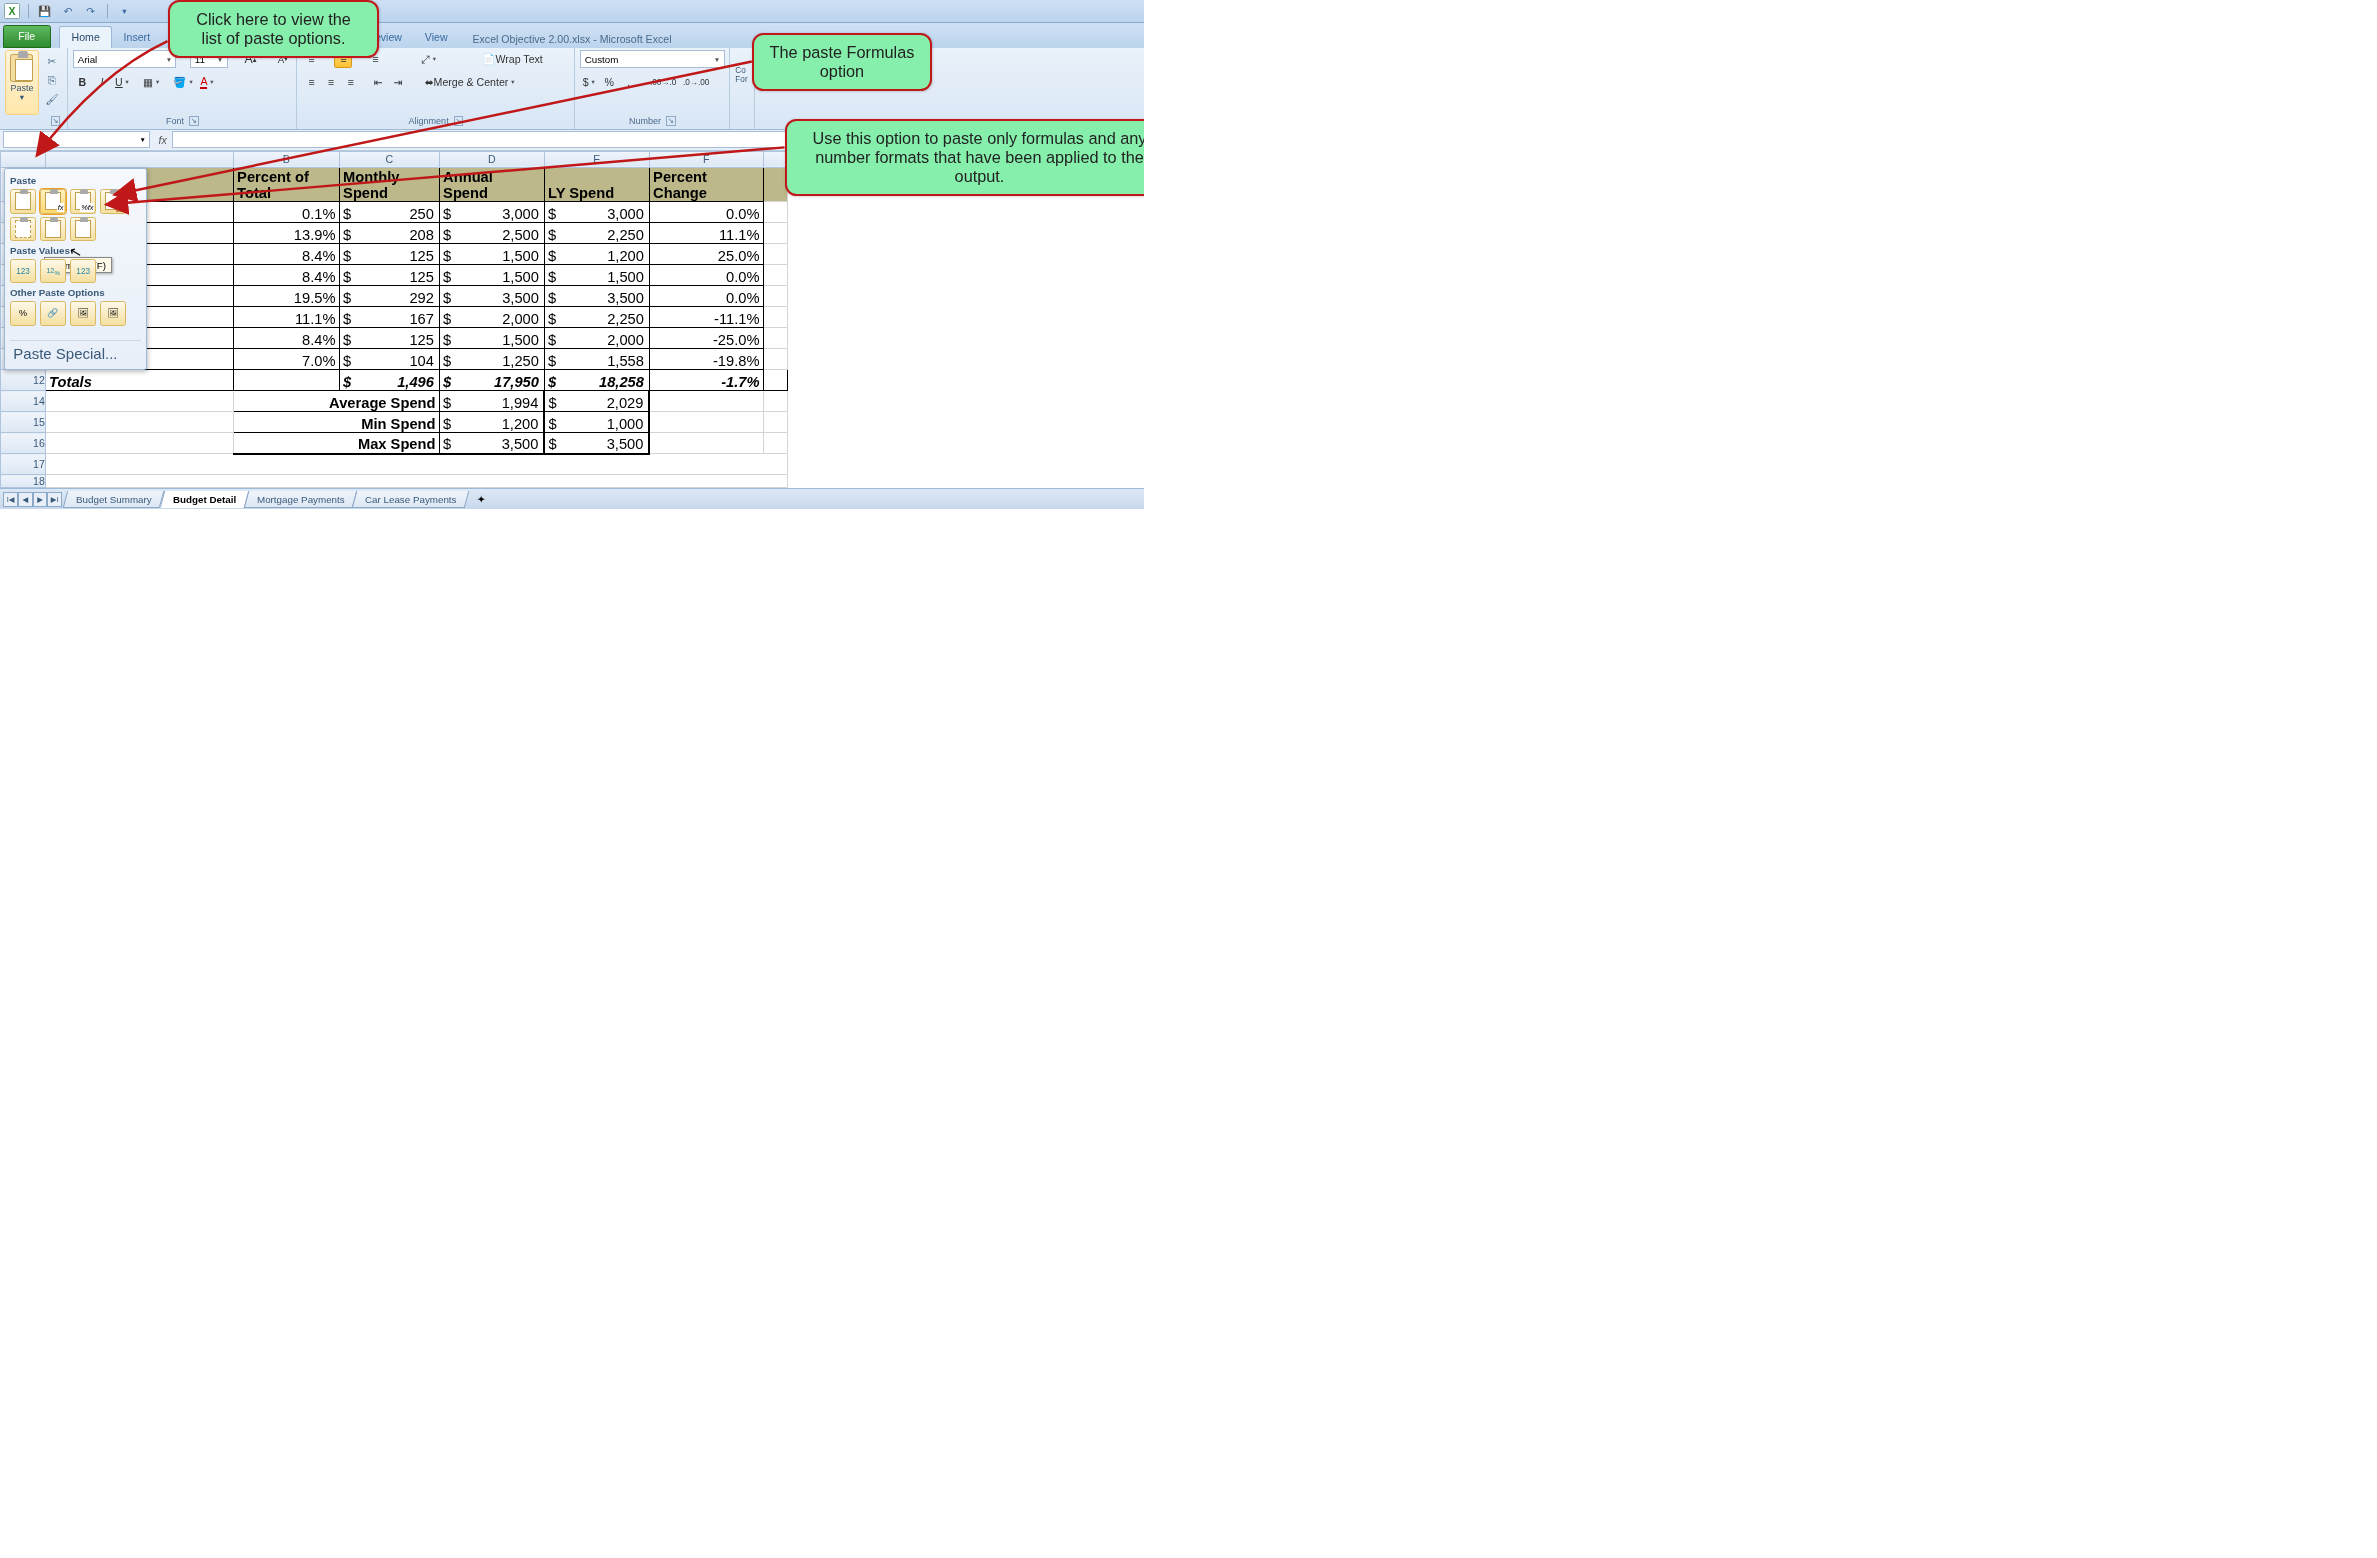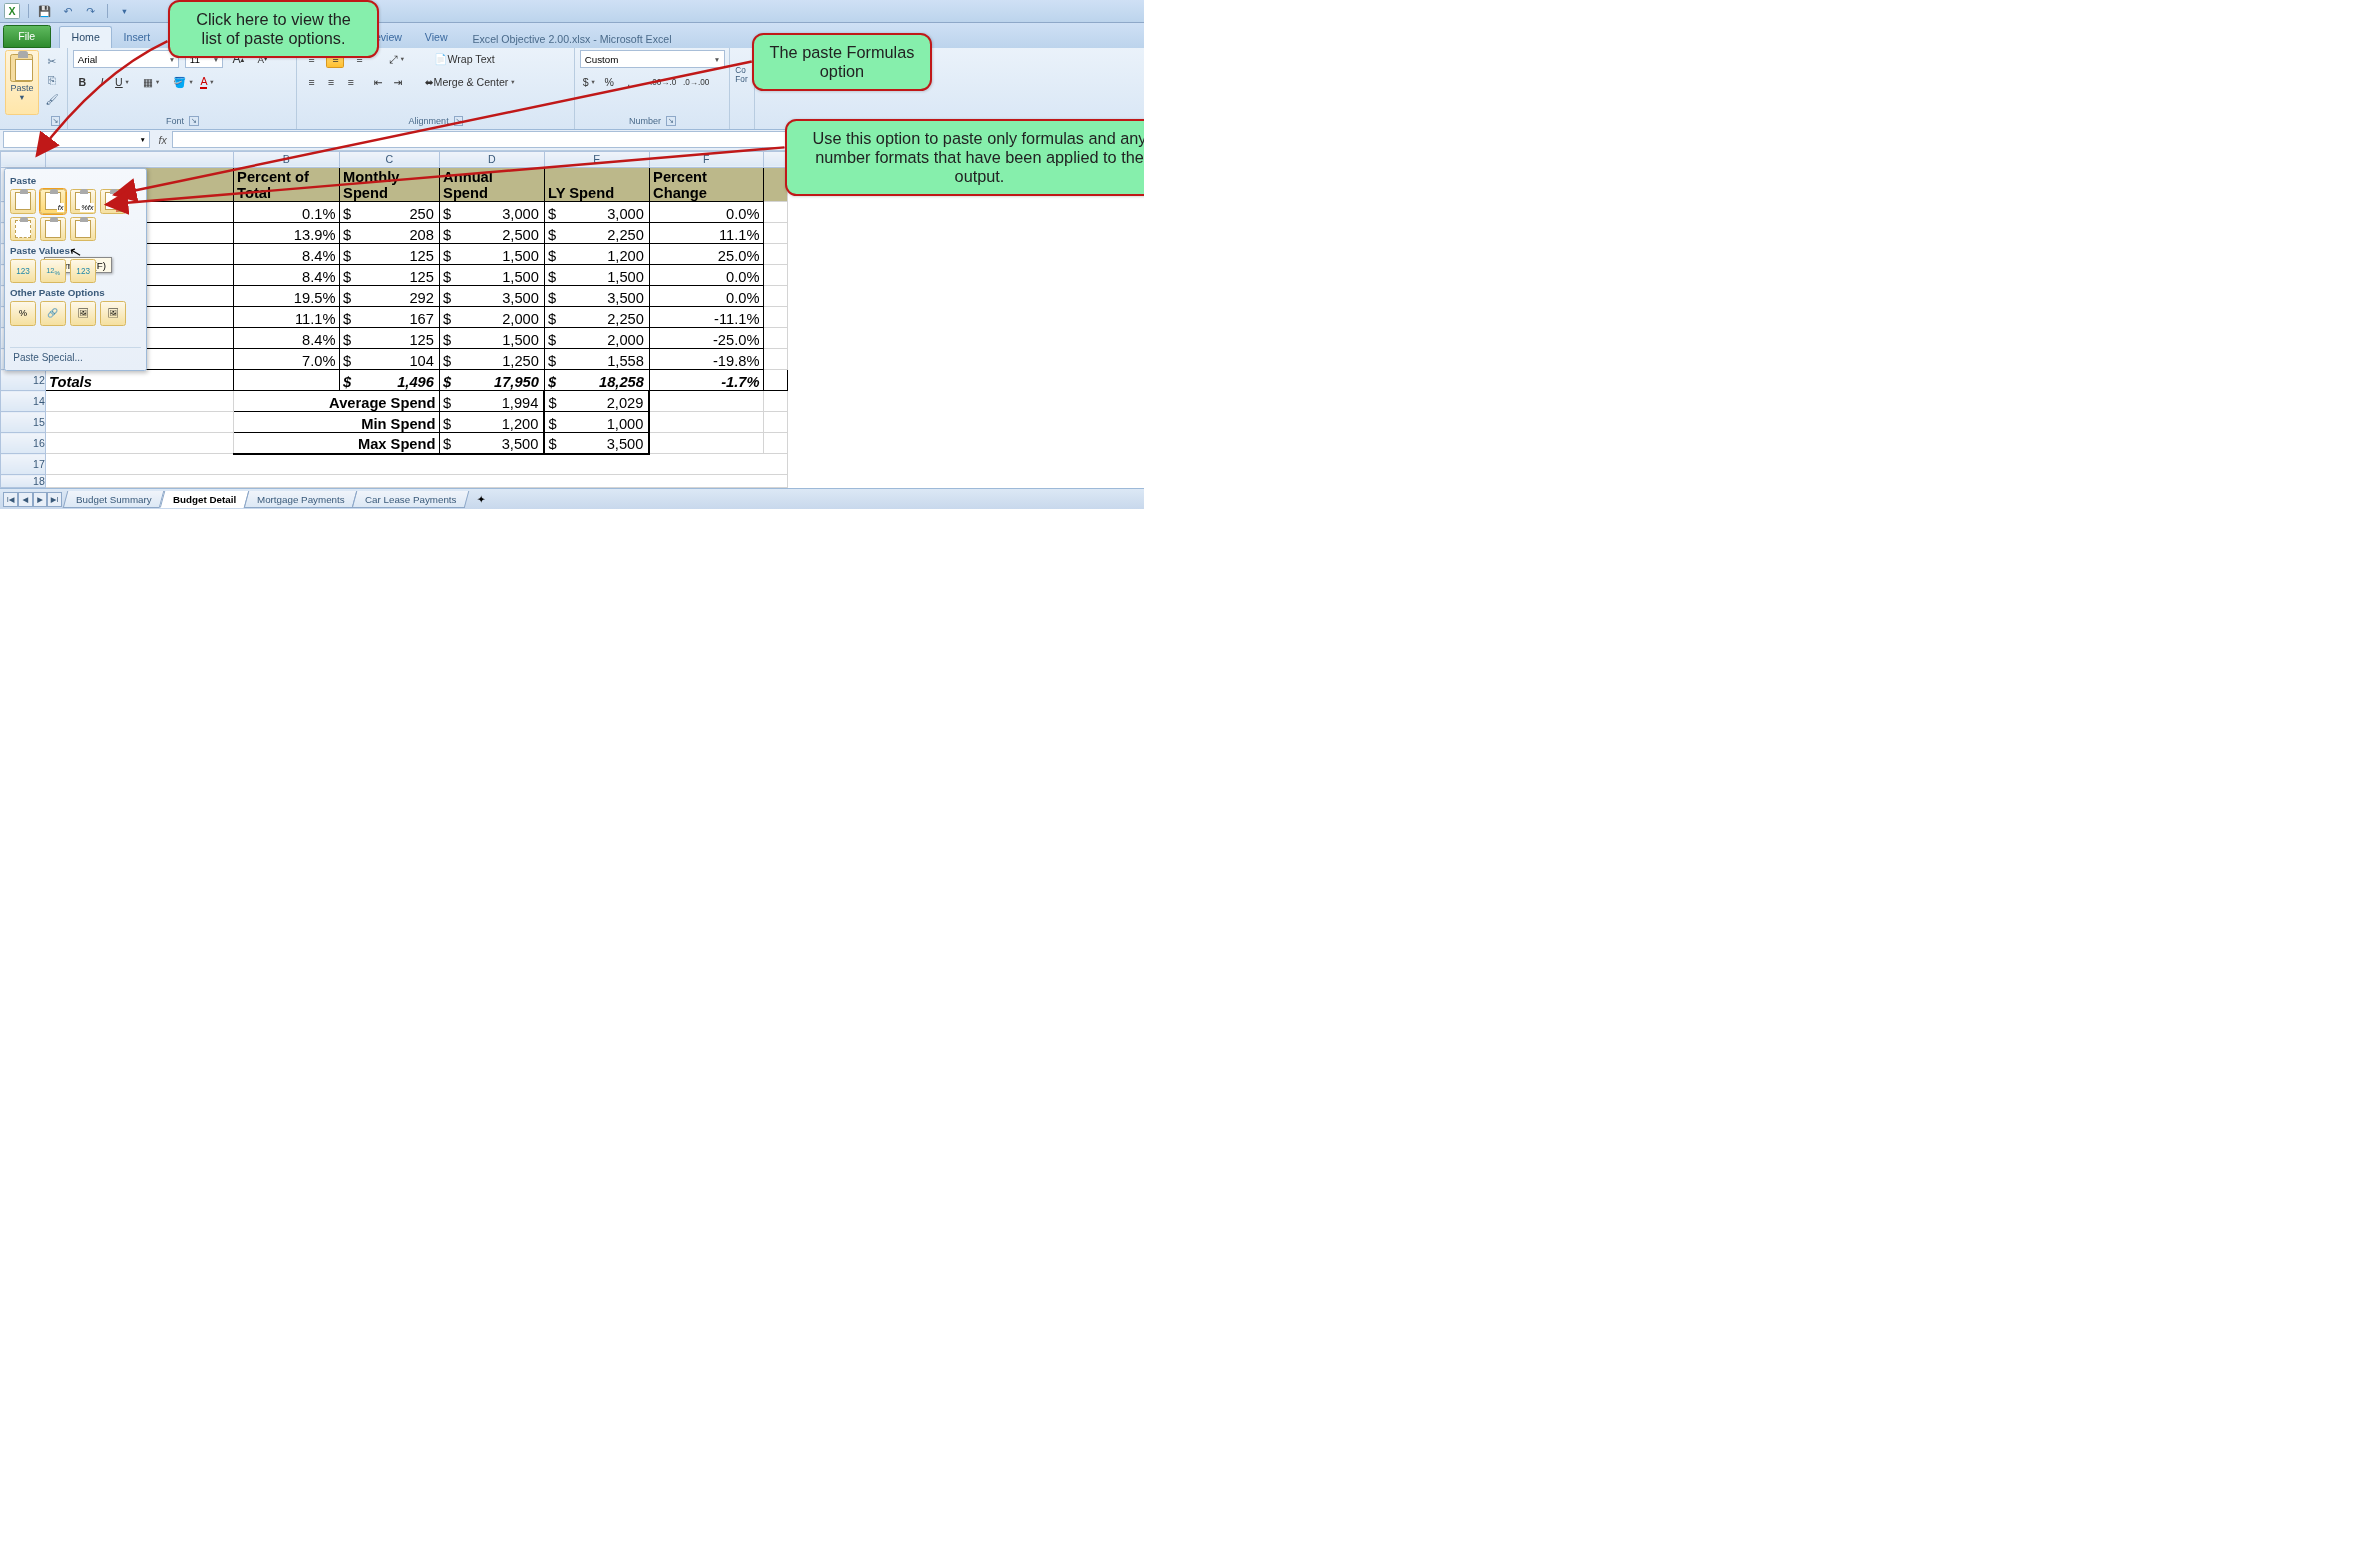--- a/index.html
+++ b/index.html
@@ -31,38 +31,38 @@
 .paste-btn { display: flex; flex-direction: column; align-items: center; width: 34px; cursor: pointer; border: 0.8px solid #f8d080; background: linear-gradient(#fff4da, #ffe6aa); border-radius: 2.5px; padding: 2.5px 1.6px; }
 .paste-clip { width: 23px; height: 28px; background: #f5dca0; border: 0.8px solid #c0a050; border-radius: 2.5px; position: relative; }
 .paste-clip::before { content: ""; position: absolute; top: -3.3px; left: 6.5px; width: 9.8px; height: 6.5px; background: #aaa; border-radius: 2.5px 2.5px 0 0; }
 .paste-clip::after { content: ""; position: absolute; top: 4.9px; left: 3.3px; width: 16.3px; height: 19.6px; background: #fff; border: 0.8px solid #c0a050; }
 .paste-lbl { font-size: 9px; color: #3a5a7a; margin-top: 1.6px; }
 .paste-arrow { font-size: 7.4px; color: #3a5a7a; }
 
 .clipside { display: flex; flex-direction: column; gap: 1.6px; padding: 1.6px; }
 .smallbtn { width: 18px; height: 18px; display: flex; align-items: center; justify-content: center; cursor: pointer; border-radius: 1.6px; color: #4a6a8a; }
 
-.font-row { display: flex; gap: 6px; align-items: center; margin-bottom: 2.5px; }
+.font-row { display: flex; gap: 14px; align-items: center; margin-bottom: 2.5px; }
 .combo { background: #fff; border: 0.8px solid #a8bed8; height: 18px; display: flex; align-items: center; padding: 0 3.3px; font-size: 9.8px; }
 .combo .arrow { margin-left: auto; font-size: 6.5px; color: #555; }
 .btnrow { display: flex; gap: 1.6px; }
 .rbtn { min-width: 18px; height: 18px; display: flex; align-items: center; justify-content: center; cursor: pointer; border-radius: 1.6px; padding: 0 2.5px; font-size: 10.6px; color: #333; }
 .rbtn.sel { background: linear-gradient(#ffe08a, #ffc030); border: 0.8px solid #d89820; }
 .rbtn .dd { font-size: 5.7px; margin-left: 1.6px; color: #555; }
 
 
 .paste-menu { position: absolute; left: 4.1px; top: 168px; width: 143px; background: linear-gradient(#f5f8fc,#e8eff8); border: 0.8px solid #9db9d8; border-radius: 2.5px; box-shadow: 0.8px 1.6px 4.1px rgba(0,0,0,0.25); padding: 3.3px 4.9px; z-index: 10; }
 .pm-head { font-weight: bold; font-size: 9.8px; color: #3a5a7a; margin: 2.5px 0 3.3px; }
 .pm-row { display: flex; gap: 4.1px; margin-bottom: 3.3px; }
 .pm-ico { width: 26px; height: 24.5px; background: linear-gradient(#fef8e8,#f5e0a0); border: 0.8px solid #d8b860; border-radius: 2.5px; display: flex; align-items: center; justify-content: center; font-size: 9px; cursor: pointer; position: relative; }
 .pm-ico.hl { outline: 1.6px solid #f0a020; background: linear-gradient(#fff0c0,#ffd870); }
 .pm-ico .clip { width: 16.3px; height: 18px; background: #fff; border: 0.8px solid #c0a050; position: relative; }
 .pm-ico .clip::before { content: ""; position: absolute; top: -4.1px; left: 4.1px; width: 8.2px; height: 4.9px; background: #aaa; border-radius: 2.5px 2.5px 0 0; }
 .pm-ico .sub { position: absolute; bottom: 0.8px; right: 0.8px; font-size: 7.4px; font-style: italic; background: #fff; padding: 0 0.8px; }
-.pm-special { border-top: 0.8px solid #c8d8e8; margin-top: 21px; padding: 4.1px 3.3px; font-size: 10px; color: #3a5a7a; cursor: pointer; }
+.pm-special { border-top: 0.8px solid #c8d8e8; margin-top: 14px; padding: 4.1px 3.3px; font-size: 15px; color: #3a5a7a; cursor: pointer; }
 .pm-tooltip { position: absolute; left: 39px; top: 88px; background: #fdf9e8; border: 0.8px solid #888; padding: 1.6px 4.9px; font-size: 9.8px; box-shadow: 0.8px 0.8px 2.5px rgba(0,0,0,0.3); white-space: nowrap; }
 .cursor-arrow { position: absolute; left: 64px; top: 74px; font-size: 14.7px; color: #000; transform: rotate(-15deg); pointer-events: none; }
 
 
 .fbar { display: flex; align-items: center; height: 21px; border-bottom: 0.8px solid #b8cce0; background: #e8eff8; }
 .namebox { width: 147px; background: #fff; border: 0.8px solid #a8bed8; height: 16.3px; margin: 0 3.3px; display: flex; align-items: center; padding: 0 3.3px; }
 .namebox .arrow { font-size: 6.5px; margin-left: auto; }
 .fx { font-style: italic; font-size: 10.6px; color: #555; margin: 0 4.9px; }
 .finput { flex: 1; background: #fff; border: 0.8px solid #a8bed8; height: 16.3px; margin-right: 3.3px; }
 

